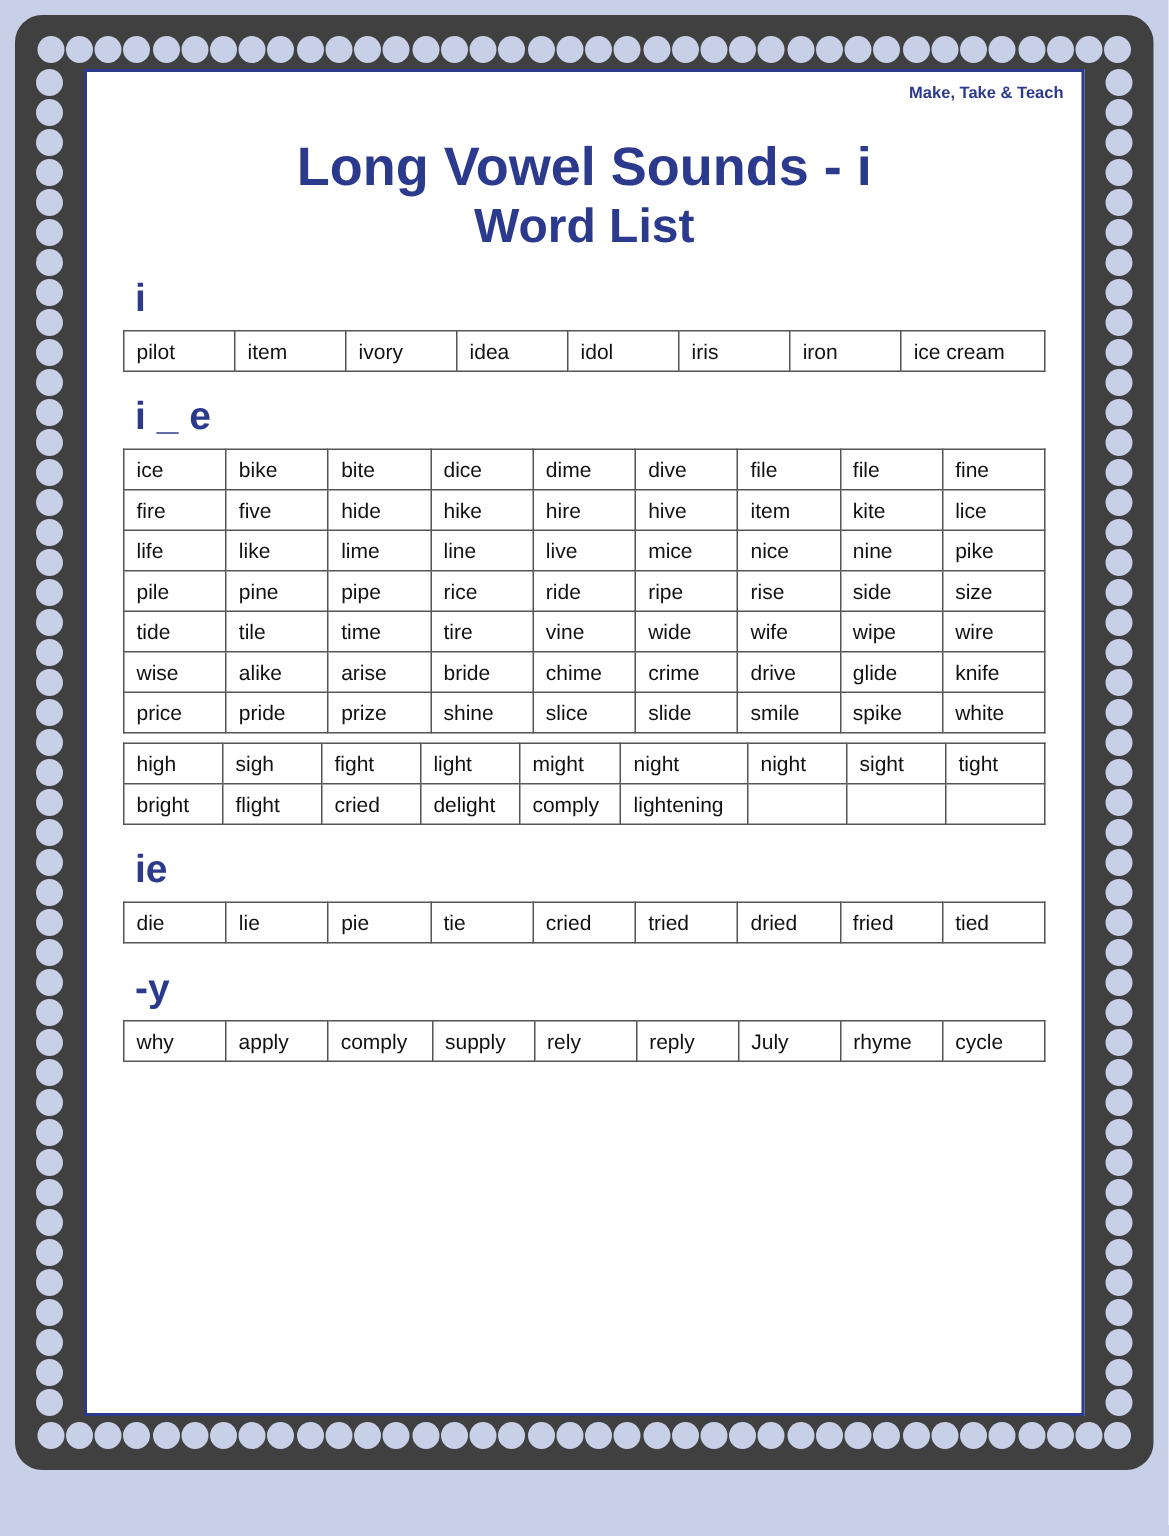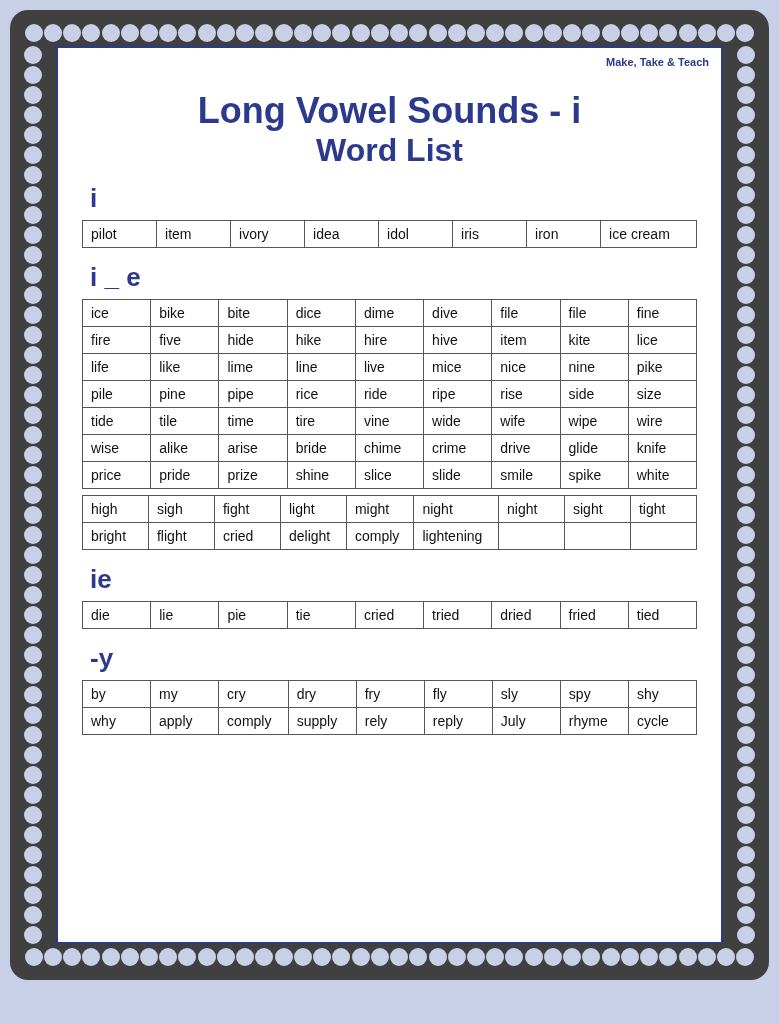--- a/index.html
+++ b/index.html
@@ -322,31 +322,20 @@
               <td>fried</td>
               <td>tied</td>
             </tr>
           </tbody>
       </table>
 
       <div class="section-heading">-y</div>
       <table>
         <tbody id="table-y">
             <tr>
-              <td>by</td>
-              <td>my</td>
-              <td>cry</td>
-              <td>dry</td>
-              <td>fry</td>
-              <td>fly</td>
-              <td>sly</td>
-              <td>spy</td>
-              <td>shy</td>
-            </tr>
-            <tr>
               <td>why</td>
               <td>apply</td>
               <td>comply</td>
               <td>supply</td>
               <td>rely</td>
               <td>reply</td>
               <td>July</td>
               <td>rhyme</td>
               <td>cycle</td>
             </tr>

